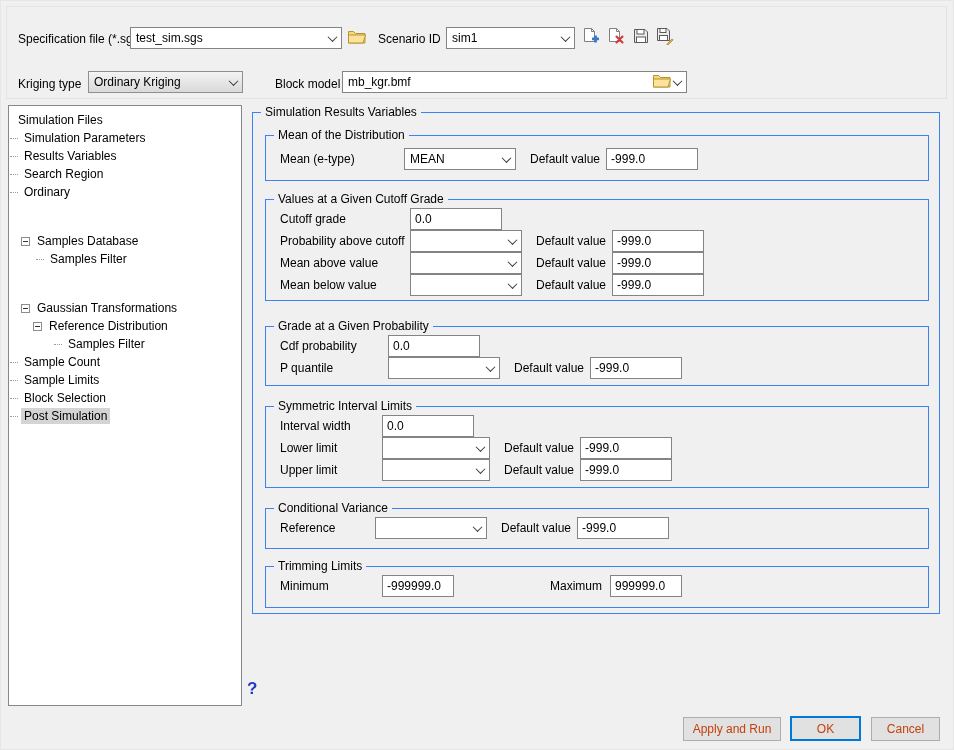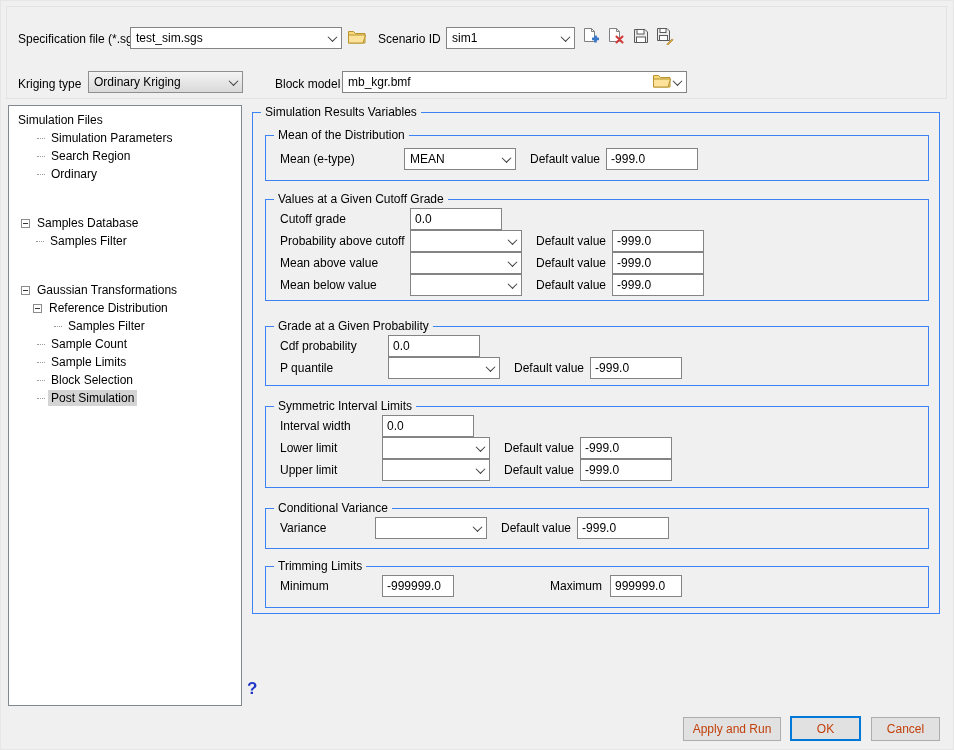--- a/index.html
+++ b/index.html
@@ -56,21 +56,21 @@
   }
   .tree-item { display:flex; align-items:center; height:18px; white-space:nowrap; }
   .tree-item .tline { display:inline-block; width:8px; border-top:1px dotted #9a9a9a; margin-right:3px; flex:none; }
   .tree-item .tbox {
     position:relative; width:9px; height:9px; border:1px solid #8c8c8c; background:#fff; margin-right:4px; flex:none;
   }
   .tree-item .tbox::after { content:""; position:absolute; left:1px; top:3px; width:5px; height:1px; background:#333; }
   .tree-item .tlabel { padding:1px 3px; }
   .tree-item.selected .tlabel { background:#d4d4d4; }
   .pl-root { padding-left:6px; }
-  .pl1     { padding-left:28px; }
+  .pl1     { padding-left:1px; }
   .pl1-box { padding-left:12px;margin-top:31px; }
   .pl2     { padding-left:27px; }
   .pl2-box { padding-left:24px; }
   .pl3     { padding-left:45px; }
 
   
   #helpBtn {
     position:absolute; left:247px; top:679px;
     background:none; border:none; color:#2038c7; font-weight:bold;
     font-size:17px; font-family:"Liberation Sans",sans-serif; cursor:pointer;
@@ -209,20 +209,24 @@
 <div id="tree">
   <div class="tree-item pl-root">
     <span class="tlabel">Simulation Files</span>
   </div>
   <div class="tree-item pl1">
     <span class="tline"></span>
     <span class="tlabel">Simulation Parameters</span>
   </div>
   <div class="tree-item pl1">
     <span class="tline"></span>
+    <span class="tlabel">Results Variables</span>
+  </div>
+  <div class="tree-item pl1">
+    <span class="tline"></span>
     <span class="tlabel">Search Region</span>
   </div>
   <div class="tree-item pl1">
     <span class="tline"></span>
     <span class="tlabel">Ordinary</span>
   </div>
   <div class="tree-item pl1-box">
     <span class="tbox"></span>
     <span class="tlabel">Samples Database</span>
   </div>
@@ -375,21 +379,21 @@
         <span class="dlabel">Default value</span>
         <input class="tfield w68 dfield" value="-999.0" style="">
       </div>
     </div>
   </div>
 
   <div class="groupbox g-var" id="gVar">
     <span class="gb-title">Conditional Variance</span>
     <div class="gbody">
       <div class="frow">
-        <span class="rlabel">Variance</span>
+        <span class="rlabel">Reference</span>
         <div class="combo w112">
           <span class="ctext"></span>
           <span class="carrow">
               <span class="chev"></span>
             </span>
         </div>
         <span class="dlabel">Default value</span>
         <input class="tfield w68 dfield" value="-999.0" style="">
       </div>
     </div>

